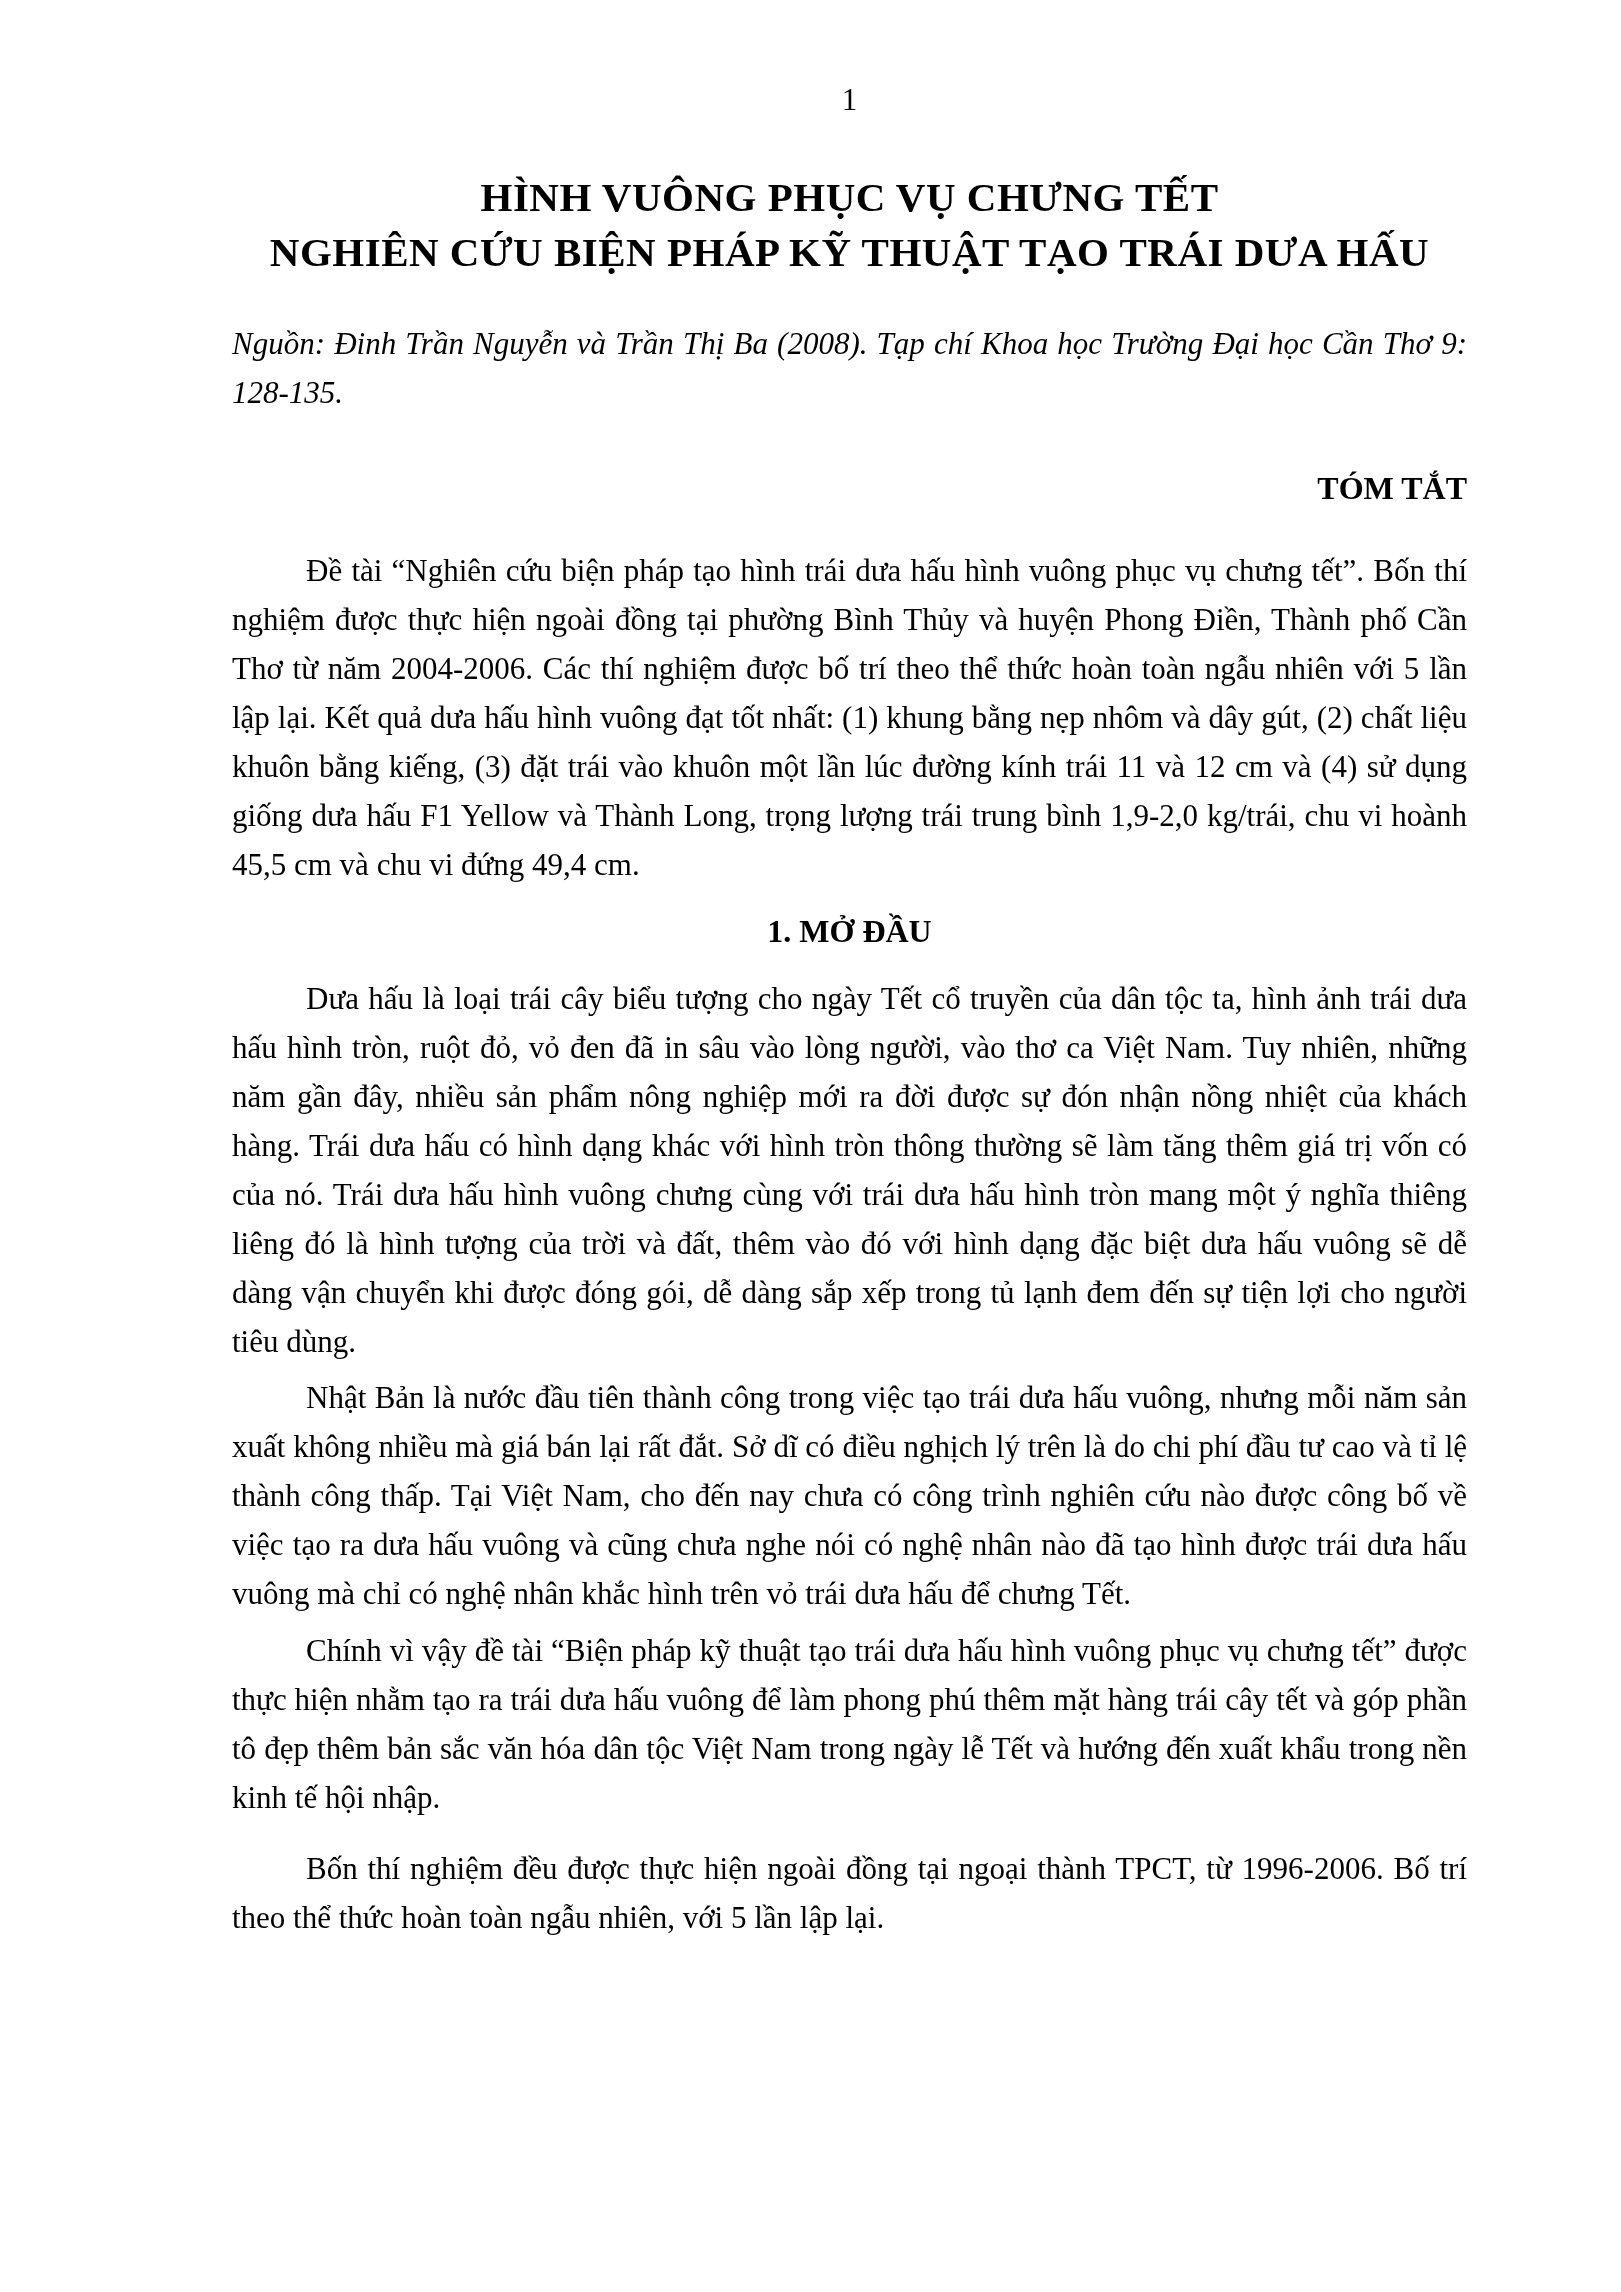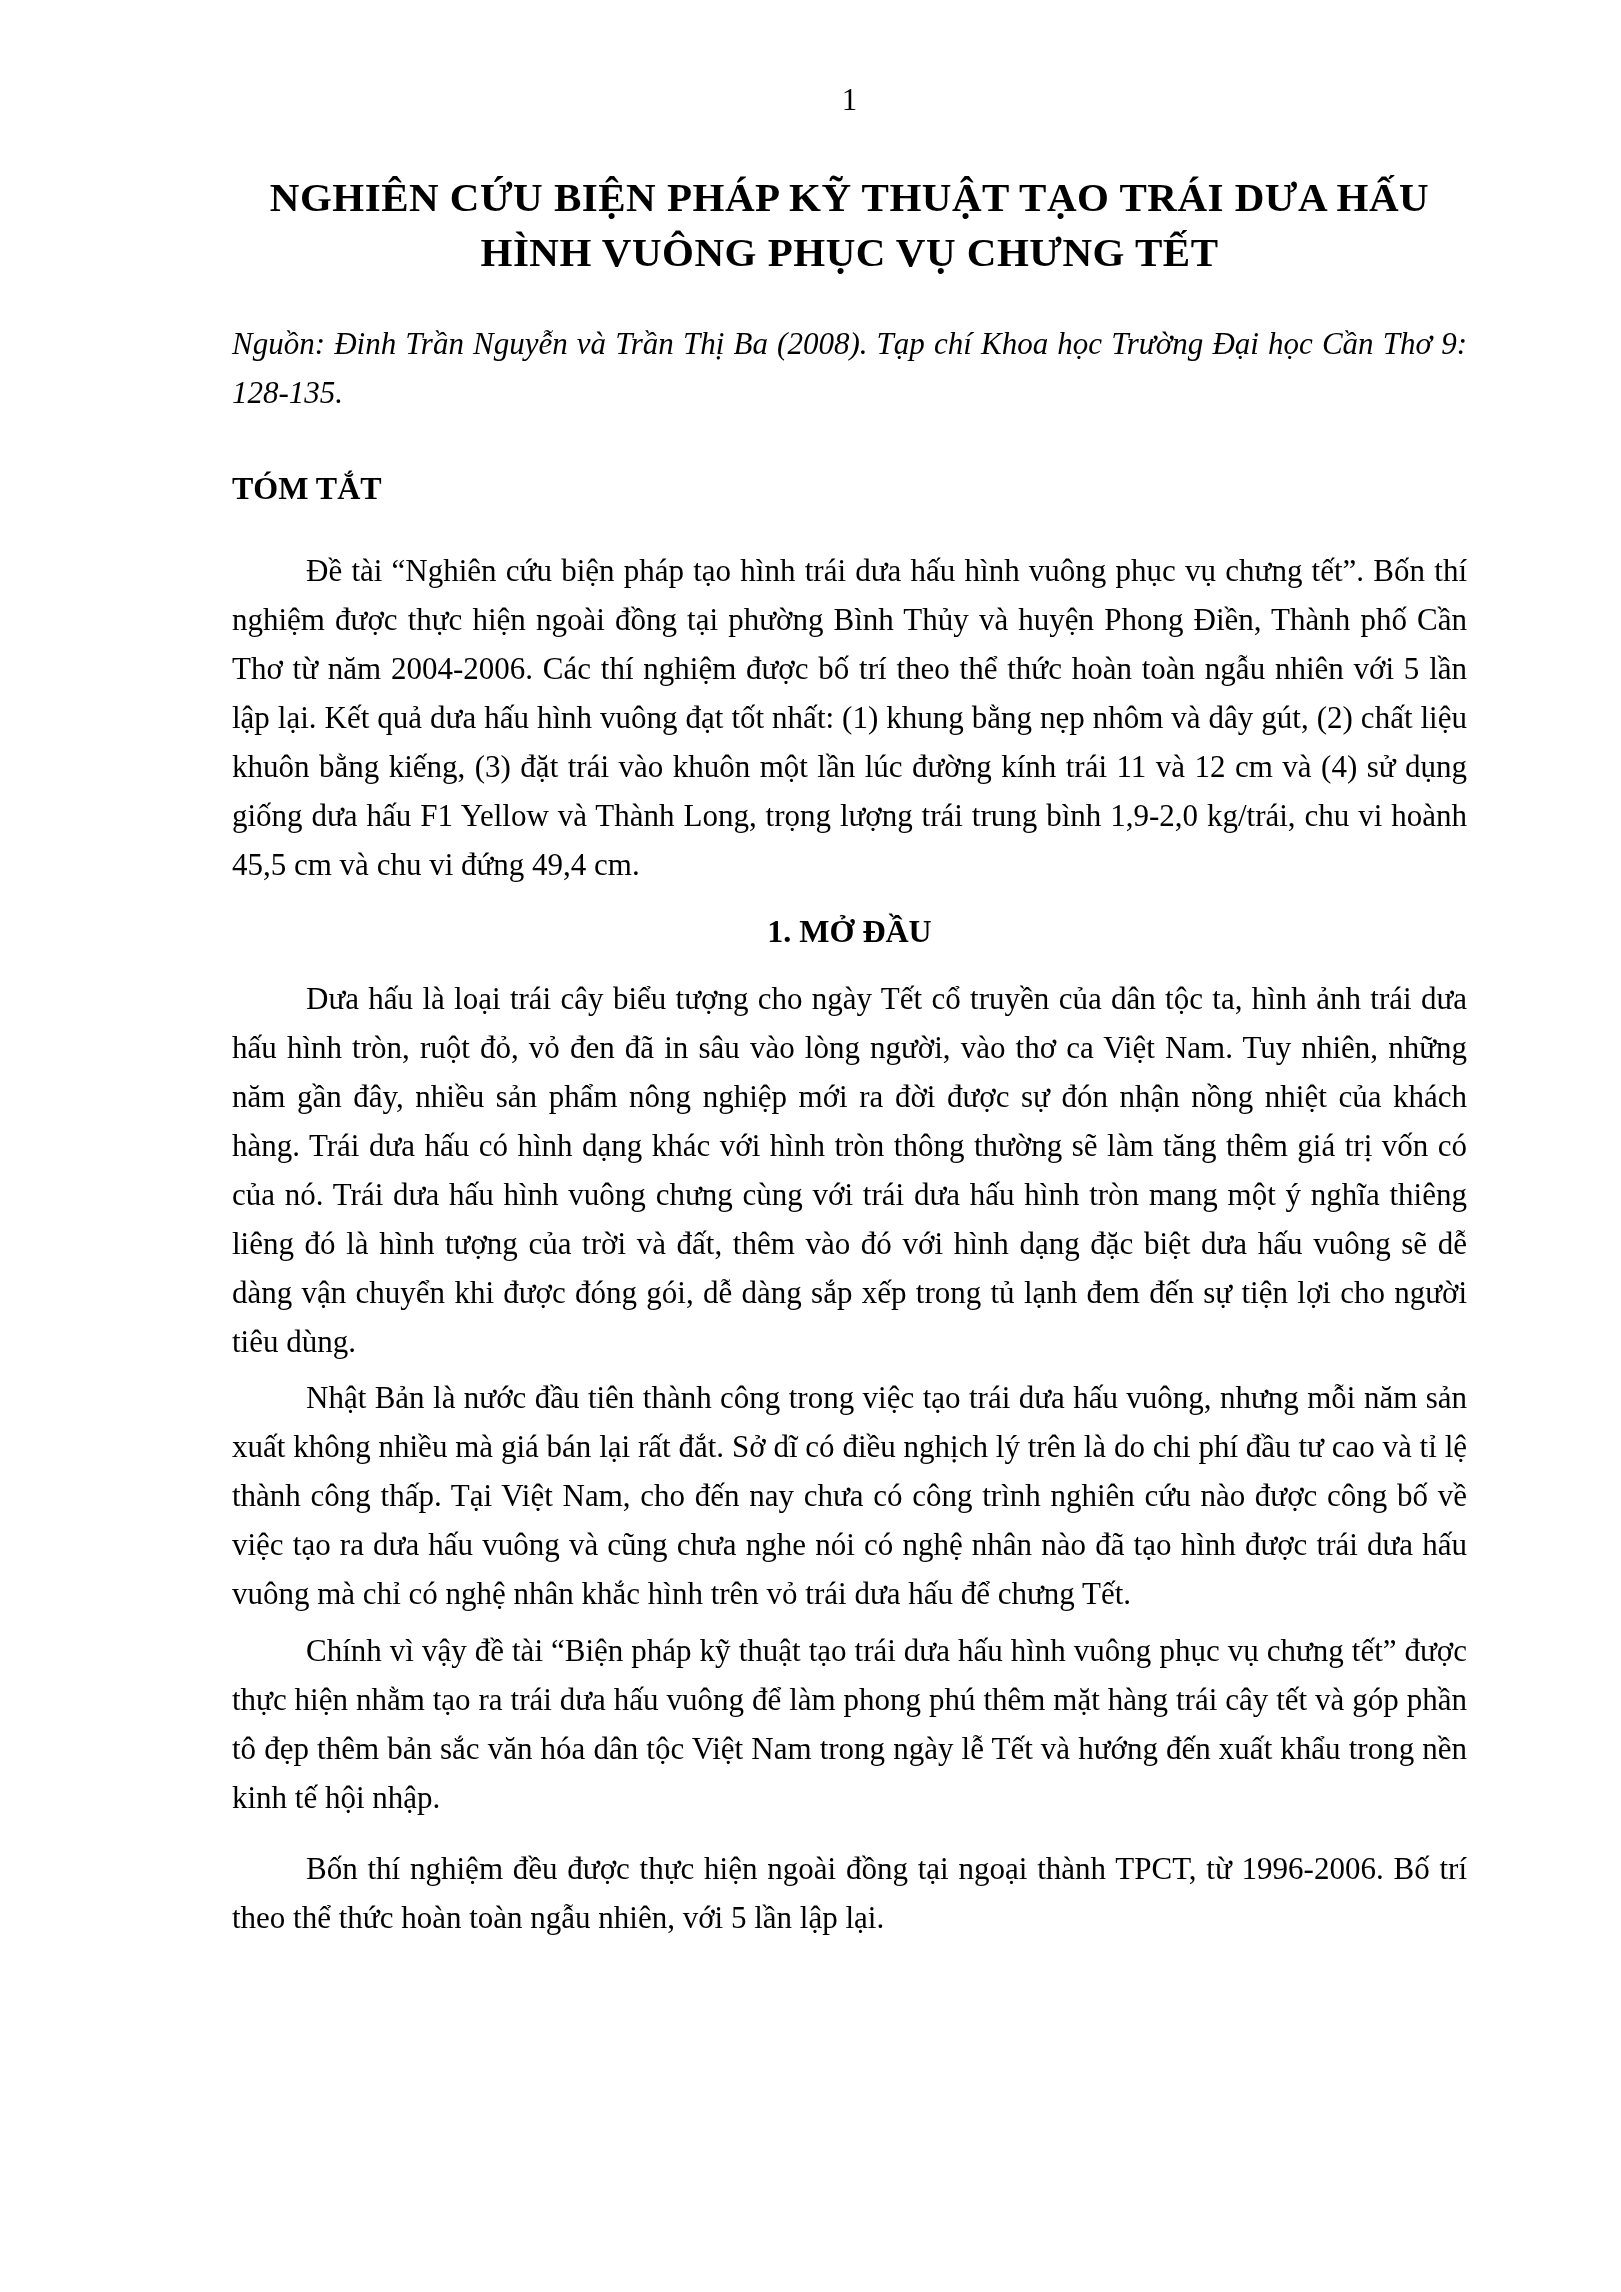--- a/index.html
+++ b/index.html
@@ -38,21 +38,21 @@
   }
   .source-citation {
     margin: 39px 0 0 0;
     font-style: italic;
     font-size: 31px;
     line-height: 49px;
     text-align: justify;
   }
   .center-heading {
     margin: 51px 0 0 0;
-    text-align: left;
+    text-align: right;
     font-size: 32px;
     line-height: 41px;
     font-weight: bold;
   }
   .section-heading {
     margin: 21.6px 0 0 0;
     text-align: center;
     font-size: 32px;
     line-height: 41px;
     font-weight: bold;
@@ -73,22 +73,22 @@
   }
 </style>
 </head>
 <body>
 
 <div class="page">
 
   <div class="page-number">1</div>
 
   <h1 class="paper-title">
+    <span class="title-line">HÌNH VUÔNG PHỤC VỤ CHƯNG TẾT</span>
     <span class="title-line">NGHIÊN CỨU BIỆN PHÁP KỸ THUẬT TẠO TRÁI DƯA HẤU</span>
-    <span class="title-line">HÌNH VUÔNG PHỤC VỤ CHƯNG TẾT</span>
   </h1>
 
   <p class="source-citation">Nguồn: Đinh Trần Nguyễn và Trần Thị Ba (2008). Tạp chí Khoa học Trường Đại học Cần Thơ 9: 128-135.</p>
 
   <h2 class="center-heading">TÓM TẮT</h2>
 
   <p class="body-par abstract-par">Đề tài “Nghiên cứu biện pháp tạo hình trái dưa hấu hình vuông phục vụ chưng tết”. Bốn thí nghiệm được thực hiện ngoài đồng tại phường Bình Thủy và huyện Phong Điền, Thành phố Cần Thơ từ năm 2004-2006. Các thí nghiệm được bố trí theo thể thức hoàn toàn ngẫu nhiên với 5 lần lập lại. Kết quả dưa hấu hình vuông đạt tốt nhất: (1) khung bằng nẹp nhôm và dây gút, (2) chất liệu khuôn bằng kiếng, (3) đặt trái vào khuôn một lần lúc đường kính trái 11 và 12 cm và (4) sử dụng giống dưa hấu F1 Yellow và Thành Long, trọng lượng trái trung bình 1,9-2,0 kg/trái, chu vi hoành 45,5 cm và chu vi đứng 49,4 cm.</p>
 
   <h2 class="section-heading">1. MỞ ĐẦU</h2>
 

